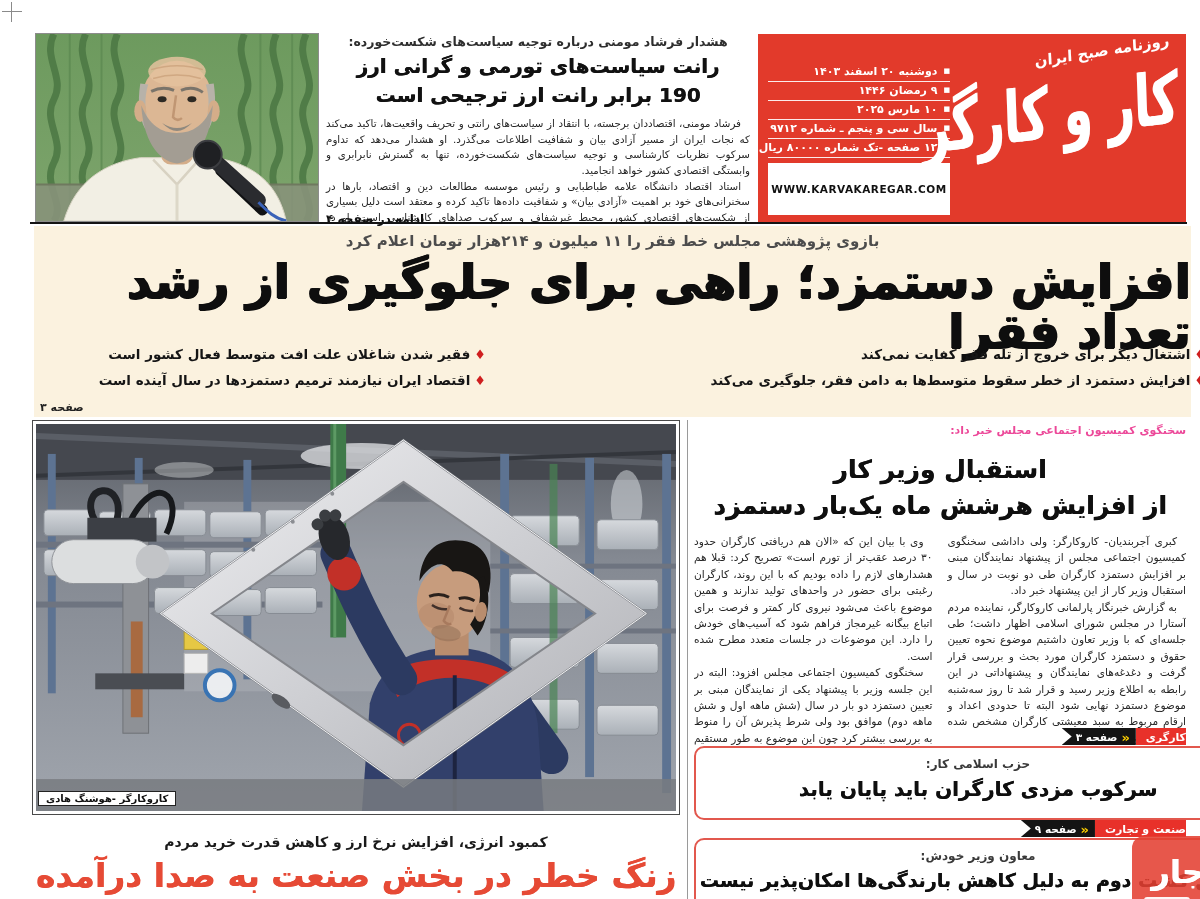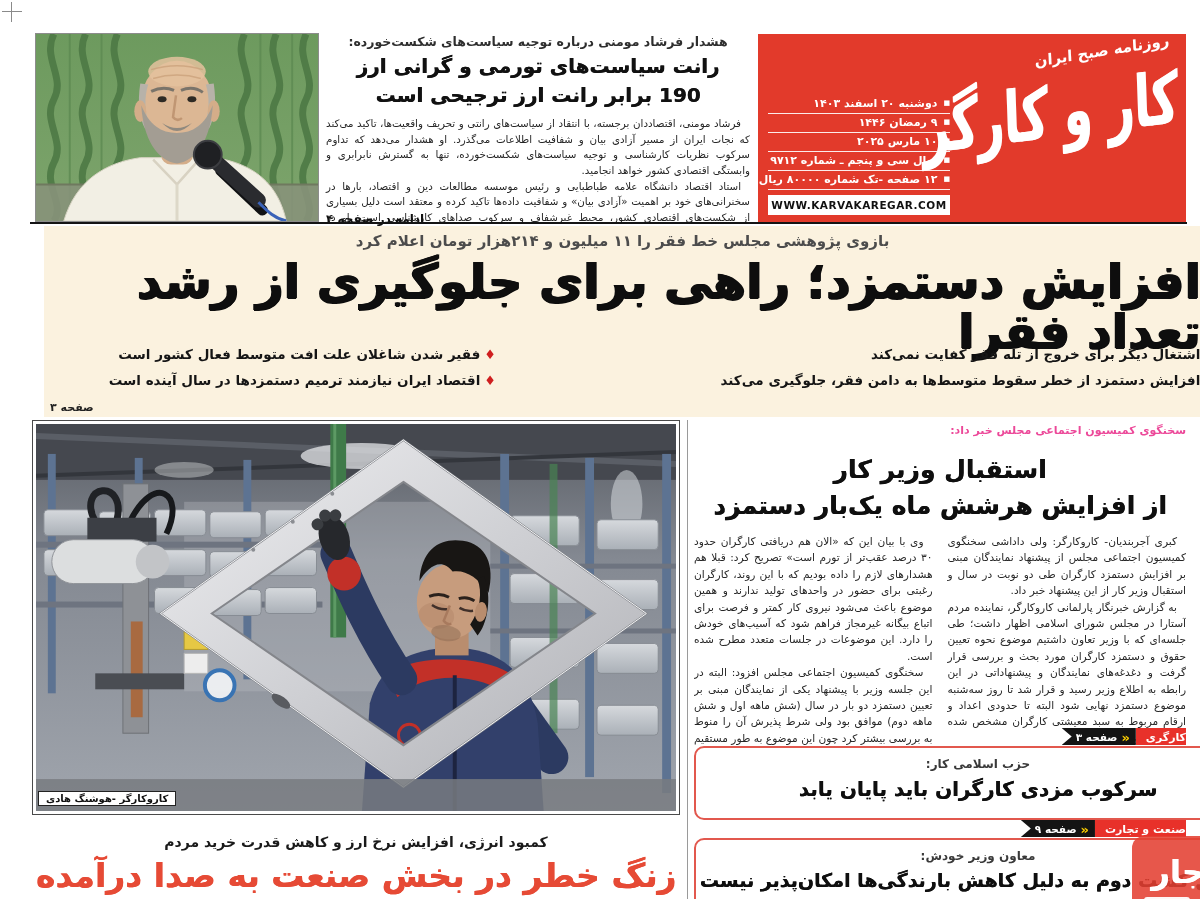--- a/index.html
+++ b/index.html
@@ -25,27 +25,27 @@
   .ts-body p{margin:0;text-indent:9px;}
   .ts-continue{position:absolute;bottom:-2px;left:2px;font-size:12px;font-weight:bold;color:#111;}
 
   
   .masthead{position:absolute;left:758px;top:34px;width:428px;height:189px;background:#e23a2b;color:#fff;}
   .mh-tagline{position:absolute;top:8px;right:16px;font-size:15px;font-weight:bold;transform:rotate(-9deg) skewX(-6deg);letter-spacing:1px;}
   .mh-title{position:absolute;top:52px;right:2px;width:268px;text-align:center;font-size:46px;font-weight:bold;white-space:nowrap;transform:rotate(-7deg) skewX(-5deg) scaleY(1.55);transform-origin:center;text-shadow:1px 0 #fff;}
   .mh-dates{position:absolute;left:10px;bottom:8px;width:182px;}
   .mh-row{display:flex;direction:rtl;align-items:center;gap:6px;justify-content:flex-start;border-bottom:1px solid rgba(255,255,255,.9);padding:2px 0 3px 0;font-size:11px;font-weight:bold;white-space:nowrap;}
   .mh-row .sq{font-size:7px;line-height:1;}
-  .mh-url{margin-top:5px;background:#fff;color:#111;font-size:10.5px;font-weight:bold;text-align:center;padding:4px 0;letter-spacing:.5px;direction:ltr;}
+  .mh-url{margin-top:5px;background:#fff;color:#111;font-size:10.5px;font-weight:bold;text-align:center;padding:20px 0;letter-spacing:.5px;direction:ltr;}
 
   
   .rule-top{position:absolute;left:30px;top:222px;width:1157px;height:2px;background:#141414;}
 
   
-  .lead-band{position:absolute;left:44px;top:226px;width:1157px;height:191px;background:#fbf2df;}
+  .lead-band{position:absolute;left:34px;top:226px;width:1157px;height:191px;background:#fbf2df;}
   .lb-kicker{position:absolute;top:6px;left:0;width:100%;text-align:center;font-size:15px;font-weight:bold;color:#4c4c4c;}
   .lb-headline{position:absolute;top:30px;left:0;width:100%;font-size:48px;font-weight:bold;color:#0e0e0e;line-height:1.05;letter-spacing:-1px;text-shadow:.9px 0 #0e0e0e,-.9px 0 #0e0e0e,0 .5px #0e0e0e;}
   .lb-bullets-right{position:absolute;top:120px;left:660px;width:512px;text-align:right;}
   .lb-bullets-left{position:absolute;top:120px;left:18px;width:614px;text-align:right;padding-left:0;}
   .lb-bullets-left{text-align:right;}
   .lb-bullet{font-size:13.5px;font-weight:bold;color:#151515;margin-bottom:10px;white-space:nowrap;}
   .lb-bullets-left .lb-bullet{text-align:left;direction:rtl;text-align:right;margin-right:180px;}
   .lb-bullet .dia{color:#cf1f1f;font-size:13px;margin-left:4px;}
   .lb-pageref{position:absolute;bottom:3px;left:6px;font-size:11px;font-weight:bold;color:#222;}
 

